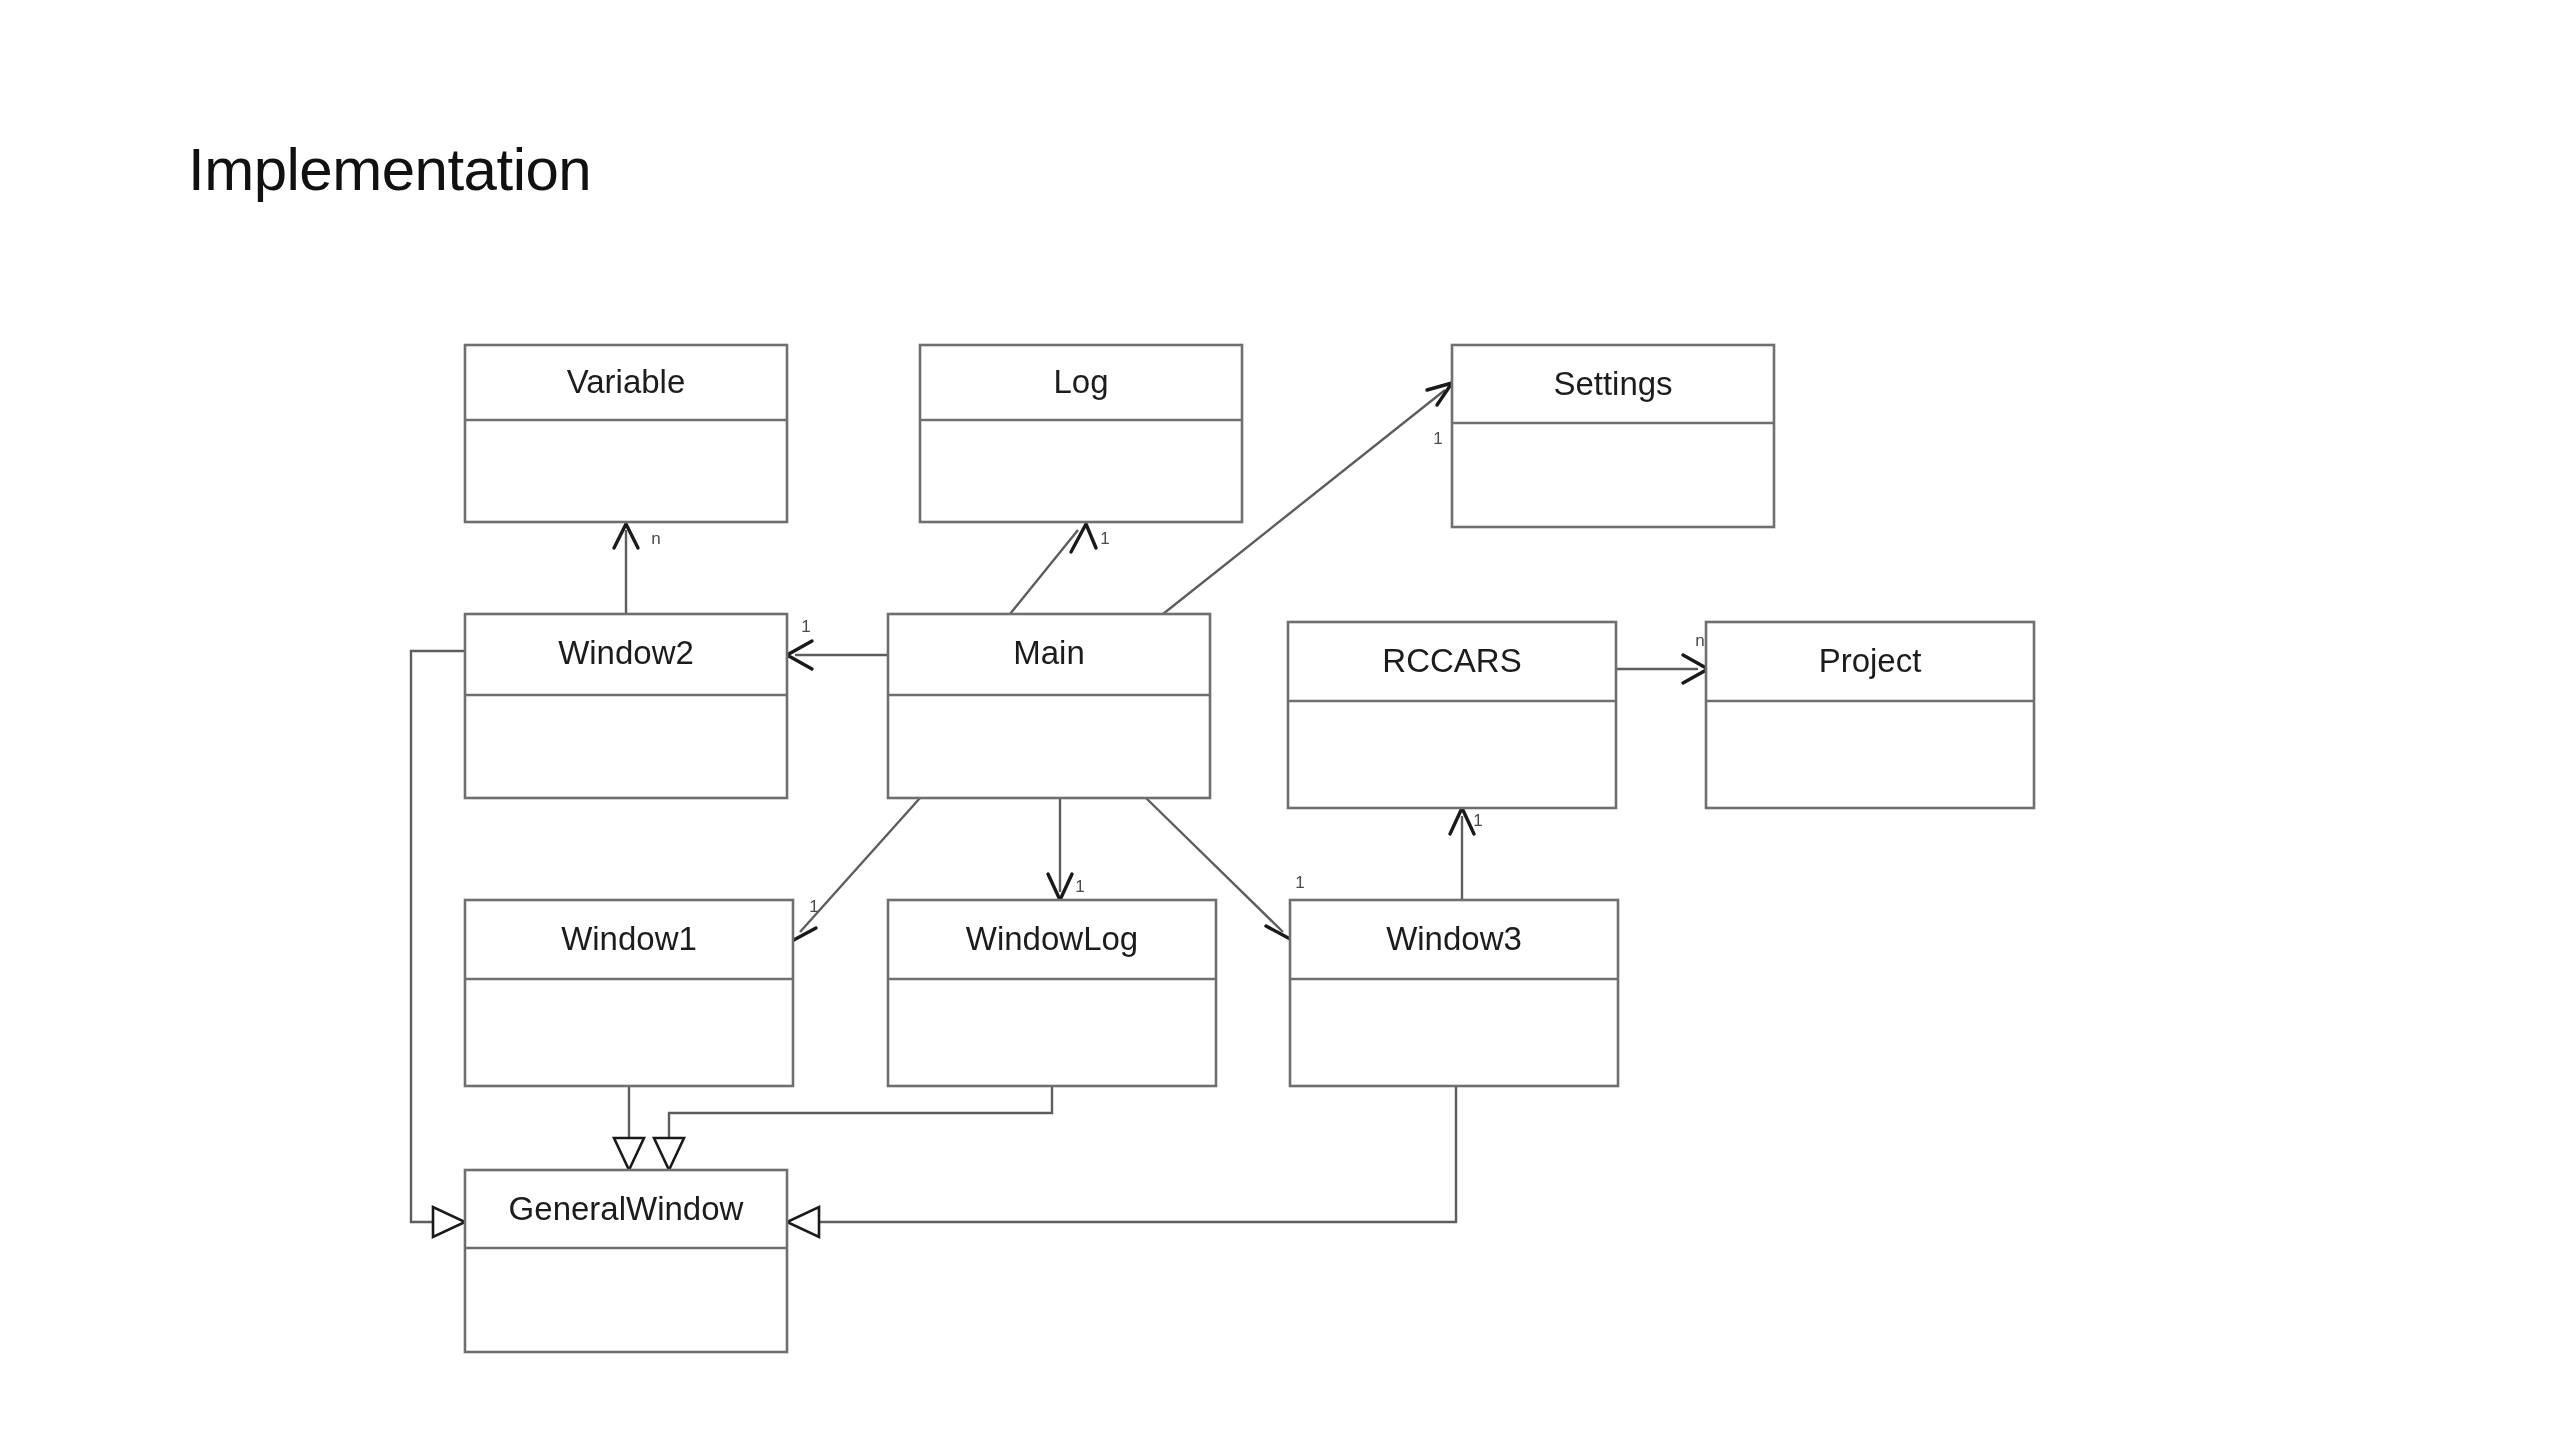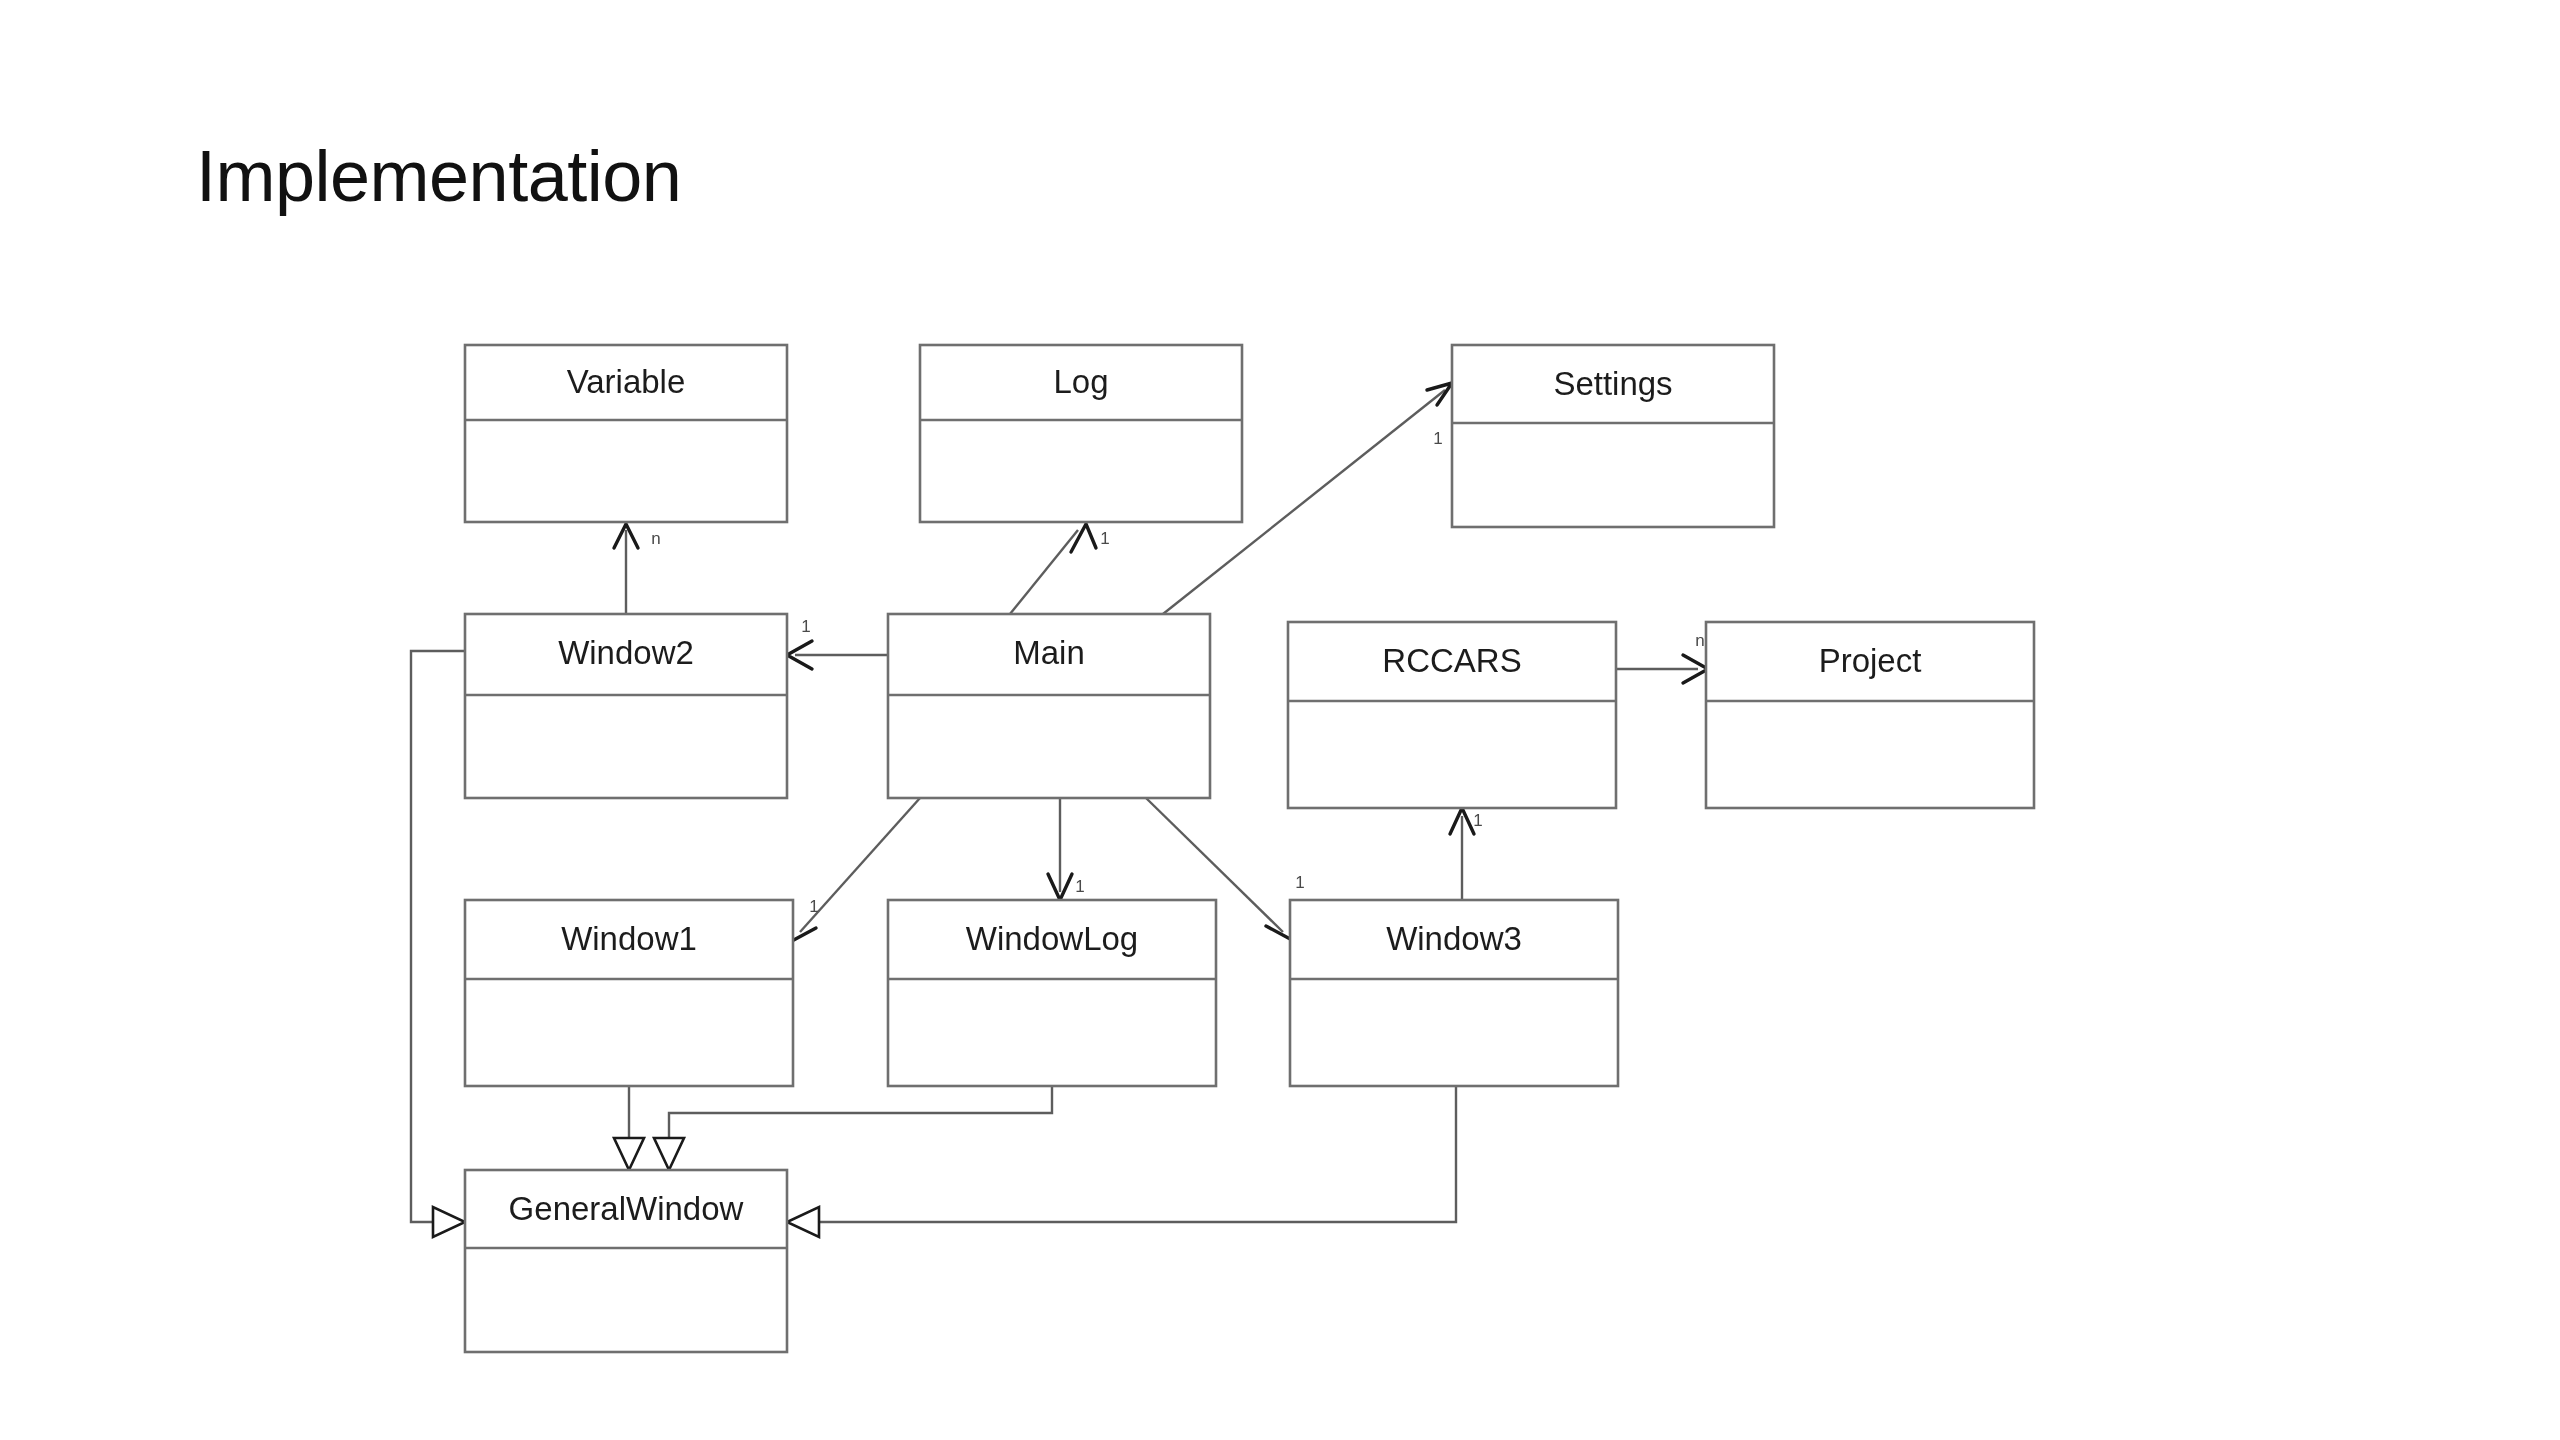--- a/index.html
+++ b/index.html
@@ -15,24 +15,24 @@
     font-family: "Liberation Sans", sans-serif;
     position: relative;
   }
   #slide {
     position: absolute;
     inset: 0;
     background: #ffffff;
   }
   #slide-title {
     position: absolute;
-    left: 196px;
+    left: 188px;
     top: 140px;
     font-family: "Liberation Sans", sans-serif;
-    font-size: 72px;
+    font-size: 60px;
     font-weight: 300;
     color: #111111;
     letter-spacing: -0.5px;
     white-space: nowrap;
     line-height: 1;
   }
   #diagram {
     position: absolute;
     left: 0;
     top: 0;

